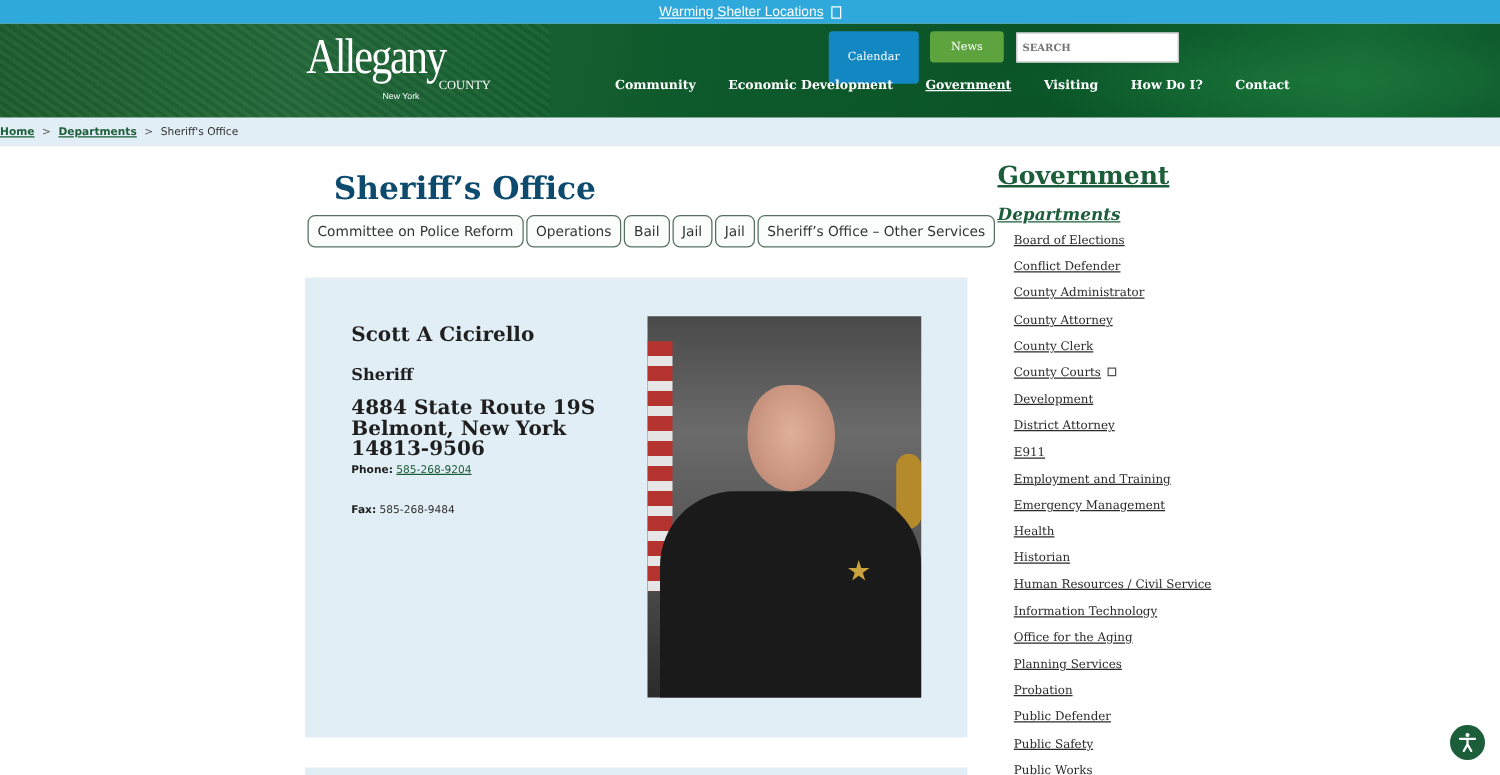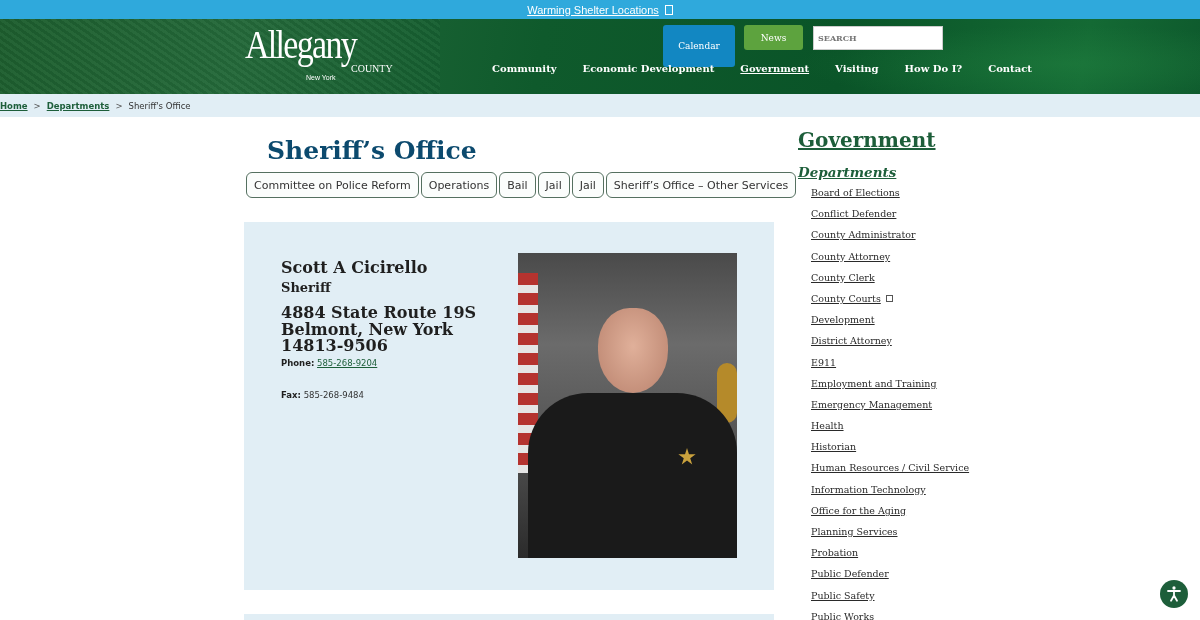--- a/index.html
+++ b/index.html
@@ -24,21 +24,21 @@
     .breadcrumb-bar { height: 23px; background: #e1eef5; display: flex; align-items: center; font-size: 8.5px; color: #333; }
     .breadcrumb-bar a { color: #1d5e3a; font-weight: bold; text-decoration: underline; }
     .breadcrumb-bar .sep { margin: 0 6px; color: #555; }
     .page-title { position: absolute; left: 244px; top: 136px; font-family: "DejaVu Serif", serif; font-weight: bold; font-size: 25px; color: #0c4a6e; margin-left: 23px; }
     .subnav { position: absolute; left: 246px; top: 172px; display: flex; }
     .pill { border: 1px solid #557060; border-radius: 6px; height: 23px; padding: 12px 7px; font-size: 11px; color: #333; display: flex; align-items: center; margin-right: 2px; background: #fbfdfc; }
     .card { position: absolute; left: 244px; top: 222px; width: 530px; height: 368px; background: #e1eef5; }
     .card2 { position: absolute; left: 244px; top: 614px; width: 530px; height: 20px; background: #e1eef5; }
     .info { position: absolute; left: 37px; top: 36px; width: 200px; color: #1f1f1f; font-family: "DejaVu Serif", serif; }
     .name { font-size: 16px; font-weight: bold; }
-    .role { font-size: 13px; font-weight: bold; margin-top: 3px; }
+    .role { font-size: 13px; font-weight: bold; margin-top: 16px; }
     .addr { font-size: 16px; font-weight: bold; line-height: 16.5px; margin-top: 10px; }
     .contact { font-family: "DejaVu Sans", sans-serif; font-size: 8.5px; margin-top: 3px; color: #333; }
     .contact b { color: #1f1f1f; }
     .contact a { color: #1d5e3a; text-decoration: underline; }
     .photo { position: absolute; left: 274px; top: 31px; width: 219px; height: 305px; background: linear-gradient(180deg, #4a4a4a 0%, #6b6b6b 30%, #555 60%, #2b2b2b 100%); overflow: hidden; }
     .photo .flag { position: absolute; left: 0; top: 20px; width: 20px; height: 200px; background: repeating-linear-gradient(180deg, #b5332f 0 12px, #e5e5e5 12px 20px); }
     .photo .head { position: absolute; left: 80px; top: 55px; width: 70px; height: 85px; background: radial-gradient(ellipse at 50% 45%, #e0b09a, #b9826d); border-radius: 45% 45% 50% 50%; }
     .photo .body { position: absolute; left: 10px; top: 140px; width: 209px; height: 170px; background: #1a1a1a; border-radius: 60px 60px 0 0; }
     .photo .badge { position: absolute; left: 160px; top: 195px; width: 18px; height: 18px; background: #c9a13d; clip-path: polygon(50% 0,61% 35%,98% 35%,68% 57%,79% 91%,50% 70%,21% 91%,32% 57%,2% 35%,39% 35%); }
     .photo .flag2 { position: absolute; right: 0; top: 110px; width: 20px; height: 60px; background: #b58a2a; border-radius: 10px; }

